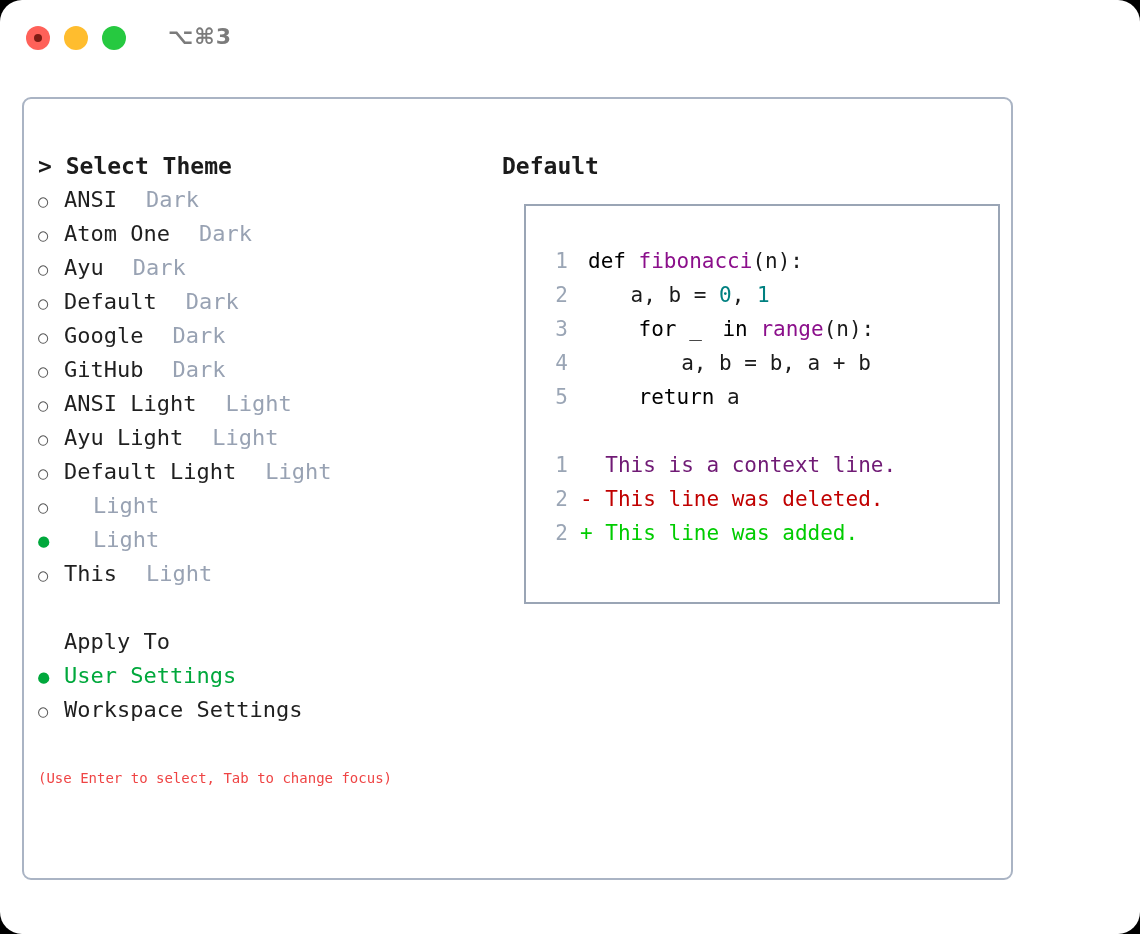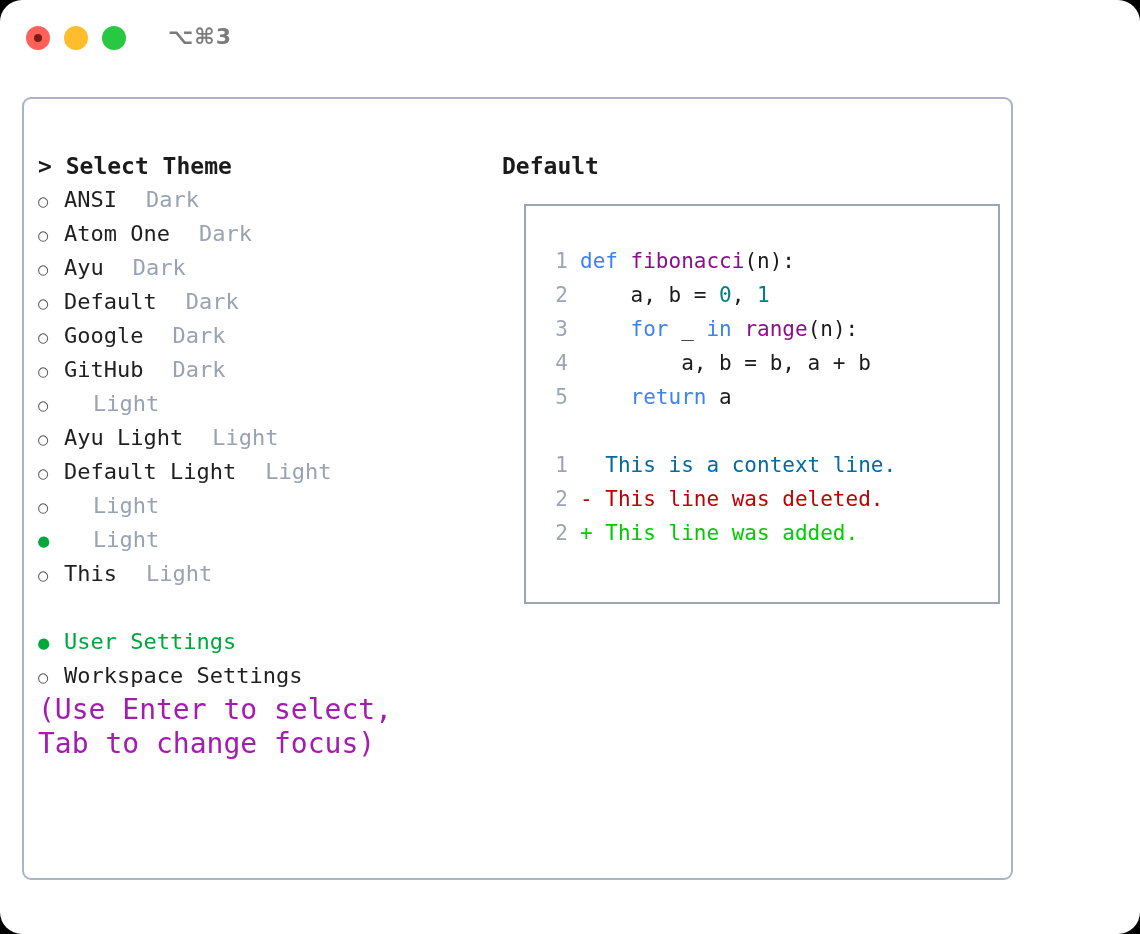--- a/index.html
+++ b/index.html
@@ -143,23 +143,24 @@
     line-height: 34px;
     font-size: 22px;
     white-space: pre;
   }
   .group-header .marker { color: transparent; }
   .group-header .opt-label { color: #1f1f1f; }
 
   .spacer-row { height: 34px; }
 
   .hint {
-    font-size: 28px;
-    line-height: 34px;
-    color: #a21caf;
+    margin-top: 34px;
+    font-size: 14px;
+    line-height: 34px;
+    color: #ef4444;
     width: 420px;
     white-space: normal;
   }
 
   
   .preview-box {
     position: absolute;
     left: 22px;
     top: 55px;
     width: 476px;
@@ -179,25 +180,25 @@
   }
   .code-line { white-space: pre; }
   .ln {
     display: inline-block;
     width: 26px;
     text-align: right;
     color: #9aa5b5;
   }
   .gap { display: inline-block; width: 12px; }
 
-  .tok-kw    { color: #3b82f6; }
+  .tok-kw    { color: #000000; margin-left: 8px; }
   .tok-fn    { color: #8b0f8b; }
   .tok-num   { color: #008080; }
   .tok-plain { color: #1b1b1b; }
-  .tok-ctx   { color: #0369a1; }
+  .tok-ctx   { color: #701a75; }
   .tok-del   { color: #c00000; text-align: center; }
   .tok-add   { color: #00cc00; margin-top: 15px; }
 </style>
 </head>
 <body>
 
 <div class="window">
 
   <div class="titlebar">
     <div class="lights">
@@ -214,30 +215,34 @@
 
       <div class="section-title">&gt; Select Theme</div>
 
       <div class="option-list" id="theme-list">
           <div class="option"><span class="marker">○</span><span class="opt-label">ANSI</span><span class="opt-kind">Dark</span></div>
           <div class="option"><span class="marker">○</span><span class="opt-label">Atom One</span><span class="opt-kind">Dark</span></div>
           <div class="option"><span class="marker">○</span><span class="opt-label">Ayu</span><span class="opt-kind">Dark</span></div>
           <div class="option"><span class="marker">○</span><span class="opt-label">Default</span><span class="opt-kind">Dark</span></div>
           <div class="option"><span class="marker">○</span><span class="opt-label">Google</span><span class="opt-kind">Dark</span></div>
           <div class="option"><span class="marker">○</span><span class="opt-label">GitHub</span><span class="opt-kind">Dark</span></div>
-          <div class="option"><span class="marker">○</span><span class="opt-kind">Light</span></div>
+          <div class="option"><span class="marker">○</span><span class="opt-label">ANSI Light</span><span class="opt-kind">Light</span></div>
           <div class="option"><span class="marker">○</span><span class="opt-label">Ayu Light</span><span class="opt-kind">Light</span></div>
           <div class="option"><span class="marker">○</span><span class="opt-label">Default Light</span><span class="opt-kind">Light</span></div>
           <div class="option"><span class="marker">○</span><span class="opt-kind">Light</span></div>
           <div class="option selected"><span class="marker">●</span><span class="opt-kind">Light</span></div>
           <div class="option"><span class="marker">○</span><span class="opt-label">This</span><span class="opt-kind">Light</span></div>
         </div>
 
       <div class="spacer-row"></div>
 
+      <div class="group-header">
+        <span class="marker">&nbsp;</span>
+        <span class="opt-label">Apply To</span>
+      </div>
 
       <div class="option-list" id="apply-list">
           <div class="option selected"><span class="marker">●</span><span class="opt-label">User Settings</span></div>
           <div class="option"><span class="marker">○</span><span class="opt-label">Workspace Settings</span></div>
         </div>
 
       <div class="hint">(Use Enter to select, Tab to change focus)</div>
     </div>
 
     <div class="col-right">

